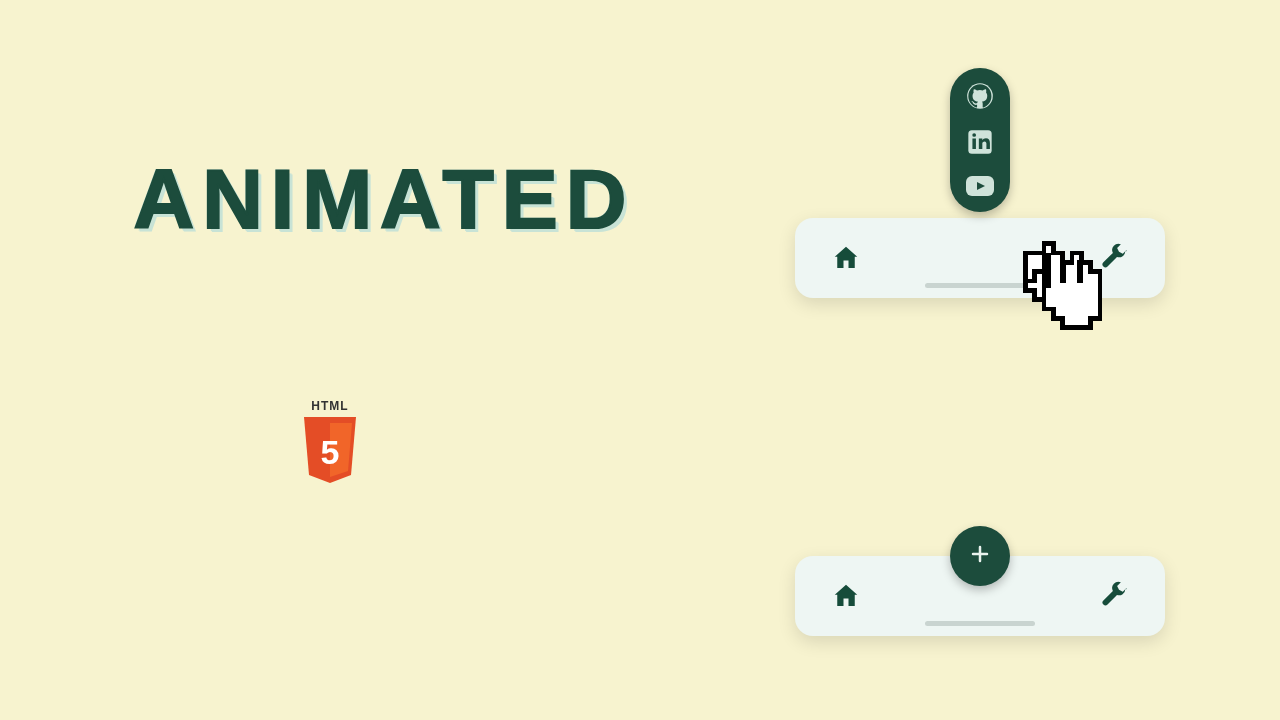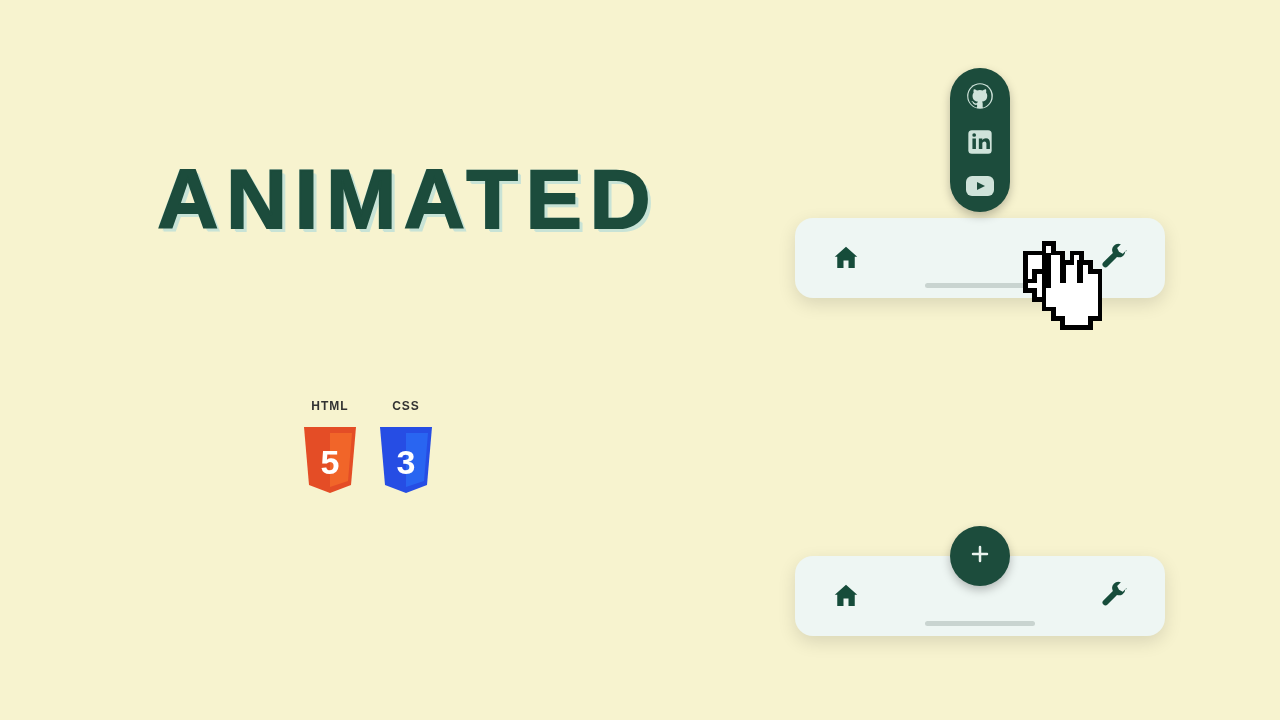--- a/index.html
+++ b/index.html
@@ -6,21 +6,21 @@
   html, body { width: 1280px; height: 720px; overflow: hidden; }
   body {
     background: #f7f3cf;
     font-family: Arial, Helvetica, sans-serif;
     position: relative;
   }
 
   
   .title {
     position: absolute;
-    left: 128px;
+    left: 104px;
     top: 155px;
     width: 560px;
     text-align: center;
   }
   .title .line {
     font-family: Impact, "Arial Black", sans-serif;
     font-weight: 900;
     font-size: 84px;
     line-height: 1.05;
     letter-spacing: 8px;
@@ -39,21 +39,21 @@
     top: 400px;
     display: flex;
     gap: 16px;
     align-items: flex-start;
   }
   .badge { width: 60px; text-align: center; }
   .badge .lbl {
     font: 700 12px/1 Arial, sans-serif;
     color: #333;
     letter-spacing: 1px;
-    margin-bottom: 15px;
+    margin-bottom: 5px;
   }
   .shield { position: relative; width: 60px; height: 68px; }
   .shield svg { width: 100%; height: 100%; display: block; }
   .shield .num {
     position: absolute; inset: 0;
     display: flex; align-items: center; justify-content: center;
     color: #fff; font: 800 34px/1 Arial, sans-serif;
     padding-top: 2px;
   }
 
@@ -137,30 +137,20 @@
   <div class="badge">
     <div class="lbl">HTML</div>
     <div class="shield">
       <svg viewBox="0 0 60 68">
         <polygon points="4,0 56,0 51,58 30,66 9,58" fill="#e44d26"></polygon>
         <polygon points="30,6 52,6 48,54 30,60" fill="#f16529"></polygon>
       </svg>
       <div class="num">5</div>
     </div>
   </div>
-  <div class="badge">
-    <div class="lbl">CSS</div>
-    <div class="shield">
-      <svg viewBox="0 0 60 68">
-        <polygon points="4,0 56,0 51,58 30,66 9,58" fill="#264de4"></polygon>
-        <polygon points="30,6 52,6 48,54 30,60" fill="#2965f1"></polygon>
-      </svg>
-      <div class="num">3</div>
-    </div>
-  </div>
 </div>
 
 <div class="tabbar t1">
   <div class="popover">
     <span class="sicon">
       <svg viewBox="0 0 24 24" fill="currentColor">
           <circle cx="12" cy="12" r="11" fill="currentColor"></circle>
           <path fill="#1c4c3c" d="M12 2C6.5 2 2 6.6 2 12.2c0 4.5 2.9 8.3 6.8 9.6.5.1.7-.2.7-.5v-1.8c-2.8.6-3.4-1.2-3.4-1.2-.5-1.2-1.1-1.5-1.1-1.5-.9-.6.1-.6.1-.6 1 .1 1.5 1 1.5 1 .9 1.6 2.4 1.1 3 .9.1-.7.4-1.1.6-1.4-2.2-.3-4.6-1.1-4.6-5 0-1.1.4-2 1-2.7-.1-.3-.4-1.3.1-2.7 0 0 .8-.3 2.7 1a9.4 9.4 0 015 0c1.9-1.3 2.7-1 2.7-1 .5 1.4.2 2.4.1 2.7.6.7 1 1.6 1 2.7 0 3.9-2.3 4.8-4.6 5 .4.3.7.9.7 1.9v2.8c0 .3.2.6.7.5 4-1.3 6.8-5.1 6.8-9.6C22 6.6 17.5 2 12 2z"></path>
         </svg>
     </span>

